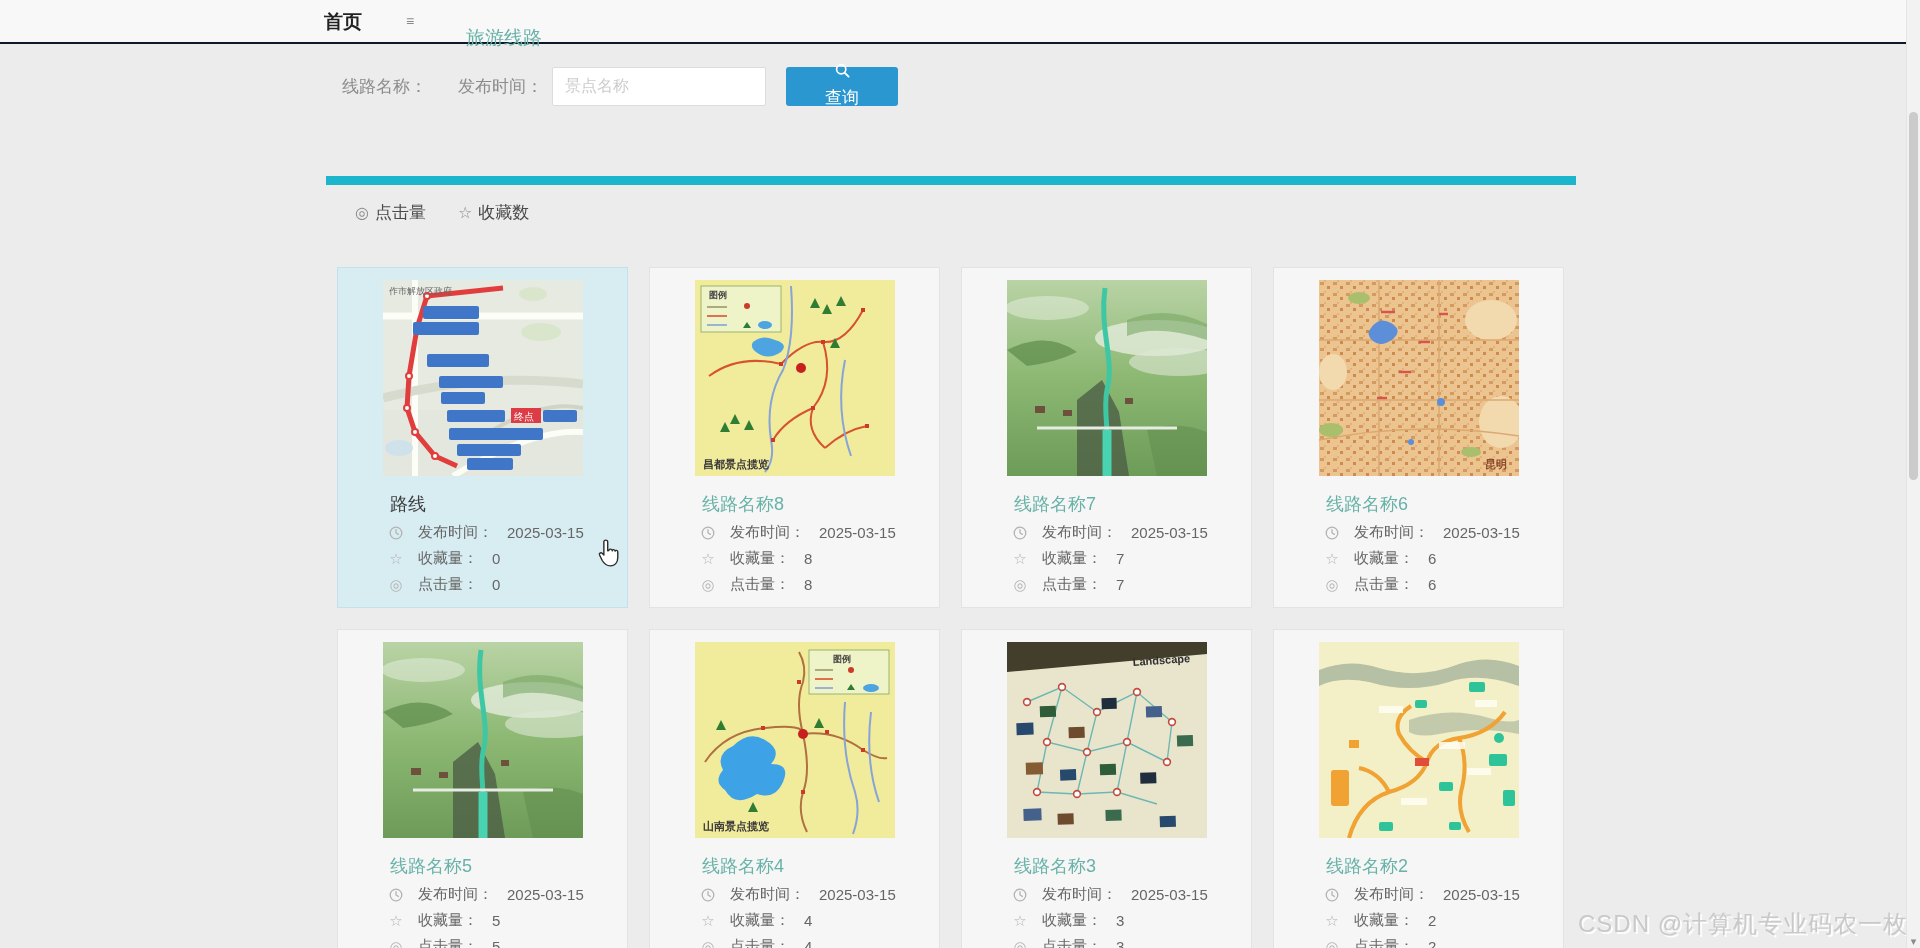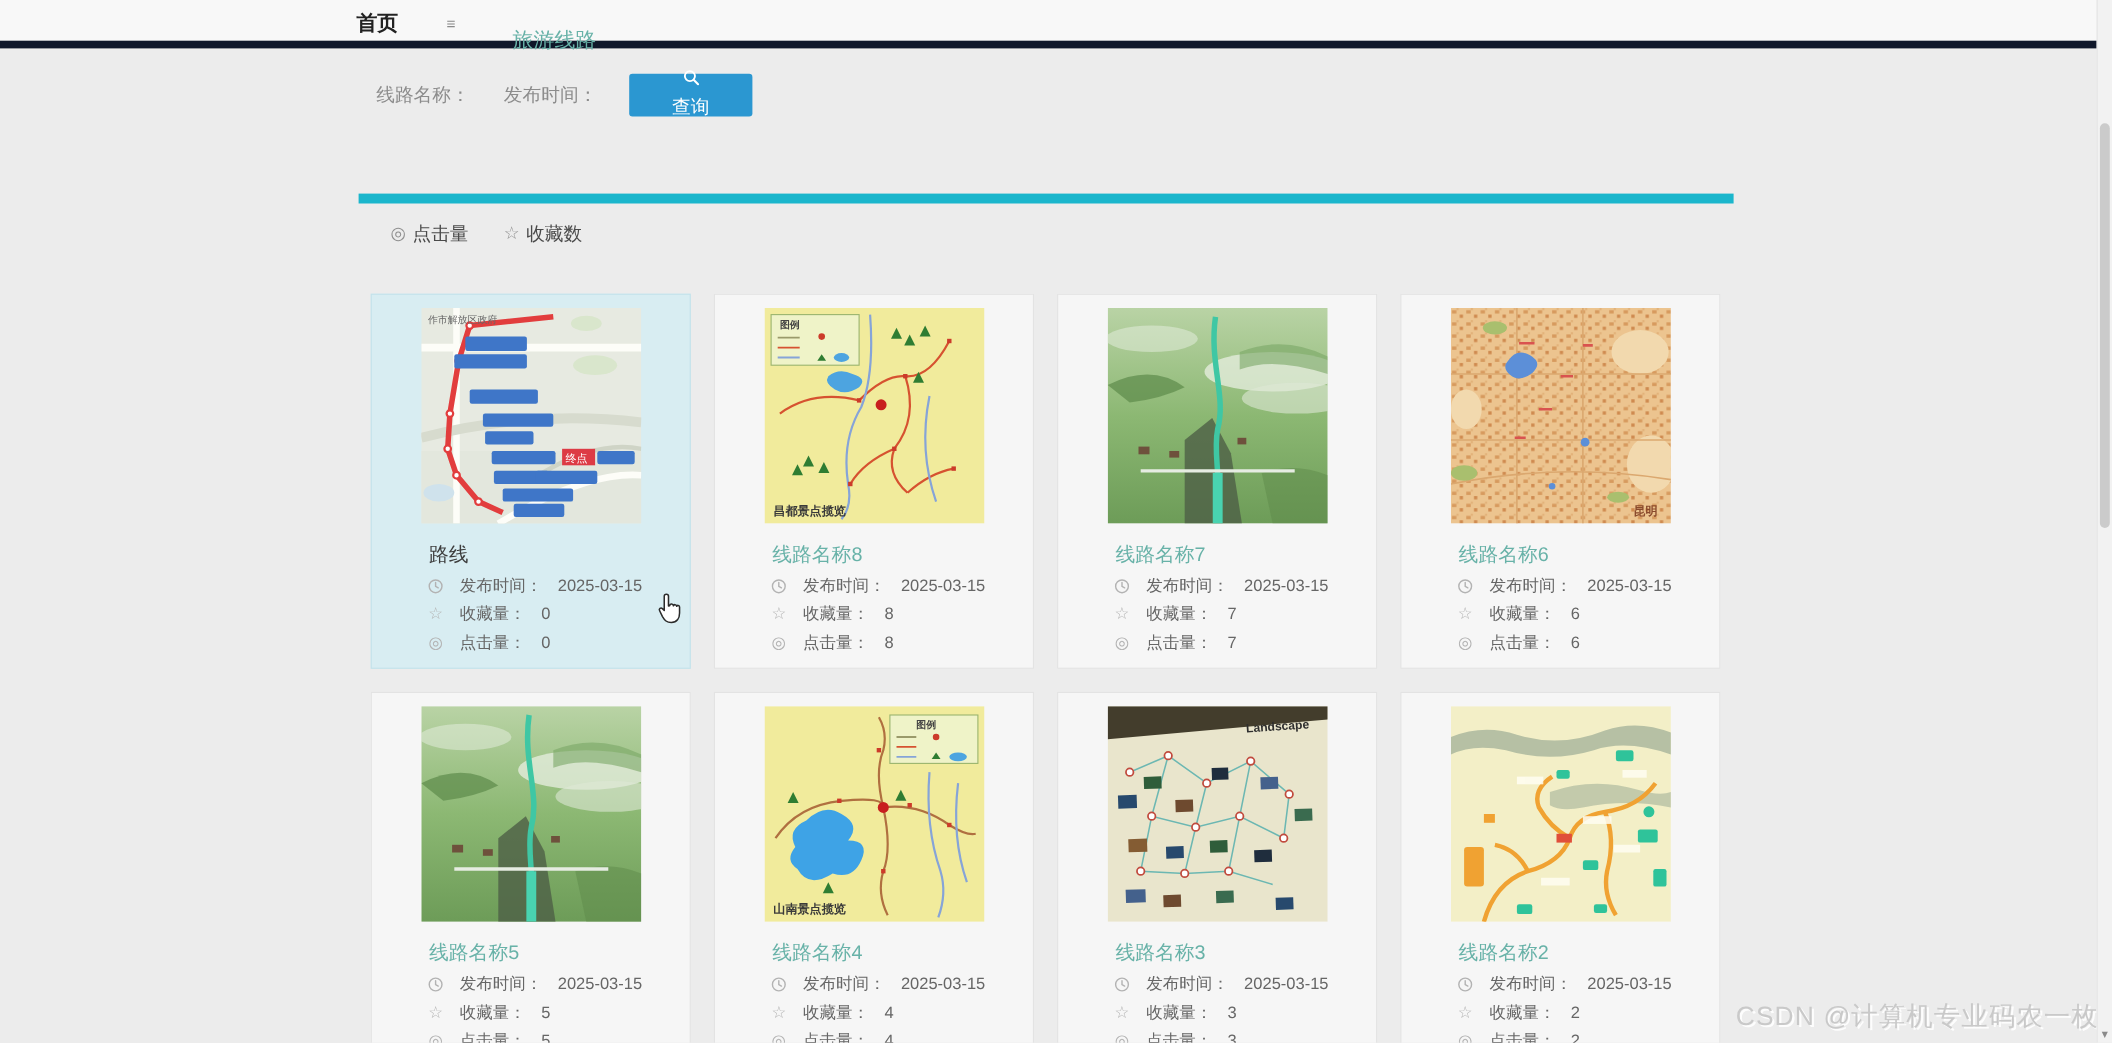--- a/index.html
+++ b/index.html
@@ -6,21 +6,21 @@
   html,body { margin:0; padding:0; }
   body {
     width:1920px; height:948px; overflow:hidden; position:relative;
     background:#ececec;
     font-family:"Liberation Sans","DejaVu Sans",sans-serif;
     --accent:#68b2a8; --cyan:#1bb6cc; --btn:#2b97d1;
   }
 
   
   .navbar { position:absolute; top:0; left:0; width:1920px; height:44px;
-            background:#f8f8f8; border-bottom:7px solid #0f172a; z-index:10; }
+            background:#f8f8f8; border-bottom:2px solid #0f172a; z-index:10; }
   .nav-home   { position:absolute; left:324px; top:0; line-height:43px; font-size:19px; font-weight:700; color:#222; cursor:pointer; }
   .nav-menu   { position:absolute; left:406px; top:0; line-height:43px; font-size:14px; color:#8a8a8a; cursor:pointer; }
   .nav-routes { position:absolute; left:466px; top:16px; line-height:43px; font-size:19px; color:var(--accent); cursor:pointer; }
 
   
   .search-row { position:absolute; top:66px; left:342px; height:40px; display:flex; align-items:center;justify-content:flex-end; }
   .search-label { font-size:17px; color:#8c8c8c; margin-right:9px; white-space:nowrap; }
   .search-label.second { margin-left:22px; }
   .search-input { width:198px; height:39px; border:1px solid #dcdcdc; border-radius:2px;
                   background:#fff; padding:0 12px; font-size:16px; color:#333; outline:none; }
@@ -73,20 +73,21 @@
 
 <div class="navbar">
   <span class="nav-home">首页</span>
   <span class="nav-menu">≡</span>
   <span class="nav-routes">旅游线路</span>
 </div>
 
 <div class="search-row">
   <span class="search-label">线路名称：</span>
   <span class="search-label second">发布时间：</span>
+  <input class="search-input spot" type="text" placeholder="景点名称" style="">
   <button class="query-btn">
     <span style="display:flex;">
       <svg width="15" height="15" viewBox="0 0 15 15">
           <circle cx="6.2" cy="6.2" r="4.6" fill="none" stroke="#fff" stroke-width="1.7"></circle>
           <line x1="9.8" y1="9.8" x2="13.6" y2="13.6" stroke="#fff" stroke-width="1.9" stroke-linecap="round"></line>
         </svg>
     </span>
     <span>查询</span>
   </button>
 </div>

